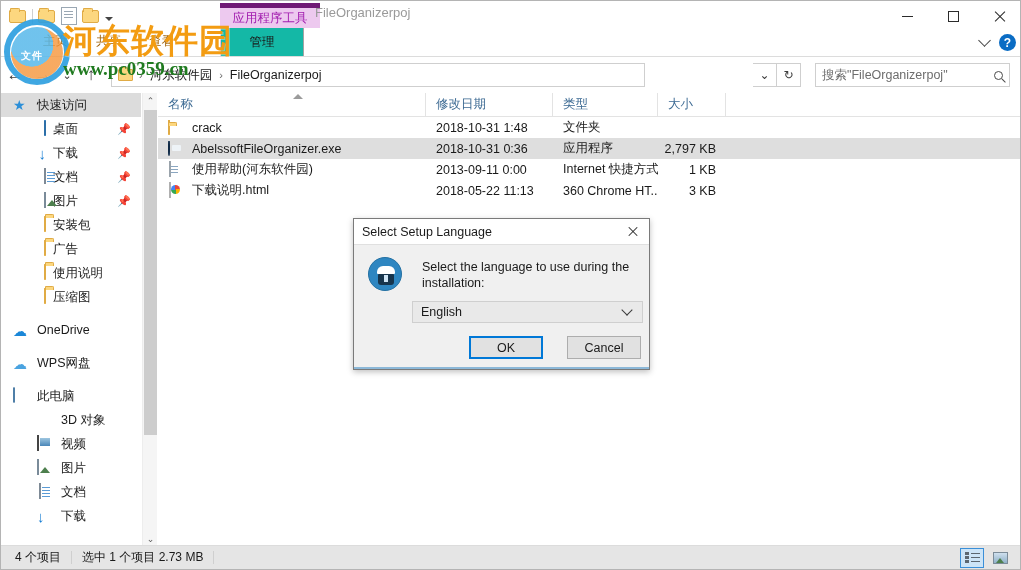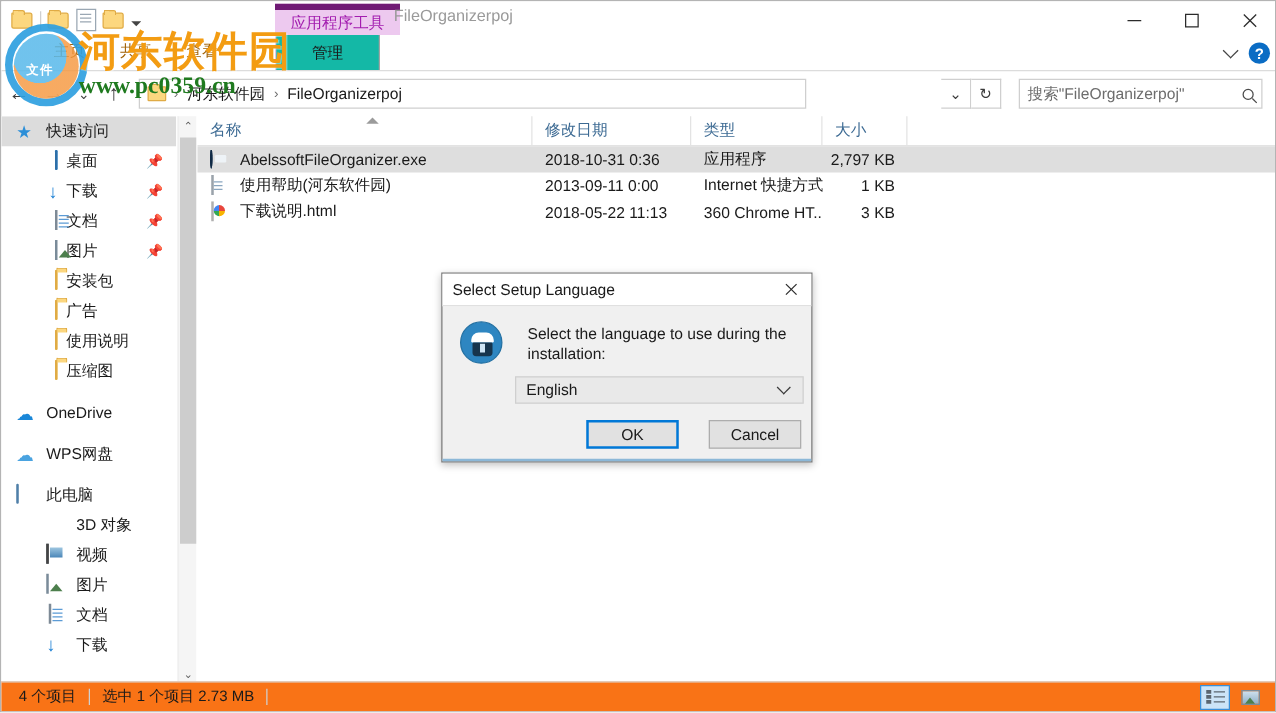--- a/index.html
+++ b/index.html
@@ -246,21 +246,21 @@
   .dlg-btn { width: 74px; height: 23px; background: #e1e1e1; border: 1px solid #adadad;
              display: flex; align-items: center; justify-content: center;
              font-size: 12.5px; color: #1a1a1a; }
   .dlg-btn.primary { border: 2px solid #0078d7; }
   .dlg-bottomline { position:absolute; left:0; bottom:0; width:295px; height:2px; background:#8cb8d8; }
 
   
   .statusbar {
     position: absolute; left: 0; bottom: 0; width: 1021px; height: 24px;
     border-top: 1px solid #dcdcdc; display: flex; align-items: center;
-    font-size: 12px; color: #1a1a1a; padding-left: 14px; background: #f97316;
+    font-size: 12px; color: #1a1a1a; padding-left: 14px; background: #e5e5e5;
   }
   .st-sep { width: 1px; height: 13px; background: #cfcfcf; margin: 0 10px; }
   .view-toggles { margin-left: auto; display: flex; gap: 4px; padding-right: 10px; }
   .vt { width: 24px; height: 20px; display: flex; align-items: center; justify-content: center;
         border: 1px solid transparent; }
   .vt.active { background: #cce4f7; border: 1px solid #3a8fd8; }
   .vt-details { width: 15px; height: 12px; position: relative; }
   .vt-details:before { content:""; position:absolute; left:0; top:0; width:4px; height:3px;
      background:#5b6670; box-shadow: 0 4px 0 #5b6670, 0 8px 0 #5b6670; }
   .vt-details:after { content:""; position:absolute; left:6px; top:1px; width:9px; height:1.5px;
@@ -459,20 +459,29 @@
 
   <div class="filepane">
     <div class="colhead">
       <div class="col col-name">名称</div>
       <div class="col col-date">修改日期</div>
       <div class="col col-type">类型</div>
       <div class="col col-size">大小</div>
       <div class="sort-caret"></div>
     </div>
 
+    <div class="row">
+      <div class="cell cell-name">
+        <span class="fi"><span class="fi-folder"></span></span>
+        <span>crack</span>
+      </div>
+      <div class="cell cell-date">2018-10-31 1:48</div>
+      <div class="cell cell-type">文件夹</div>
+      <div class="cell cell-size"></div>
+    </div>
 
     <div class="row sel">
       <div class="cell cell-name">
         <span class="fi"><span class="fi-app"></span></span>
         <span>AbelssoftFileOrganizer.exe</span>
       </div>
       <div class="cell cell-date">2018-10-31 0:36</div>
       <div class="cell cell-type">应用程序</div>
       <div class="cell cell-size">2,797 KB</div>
     </div>

